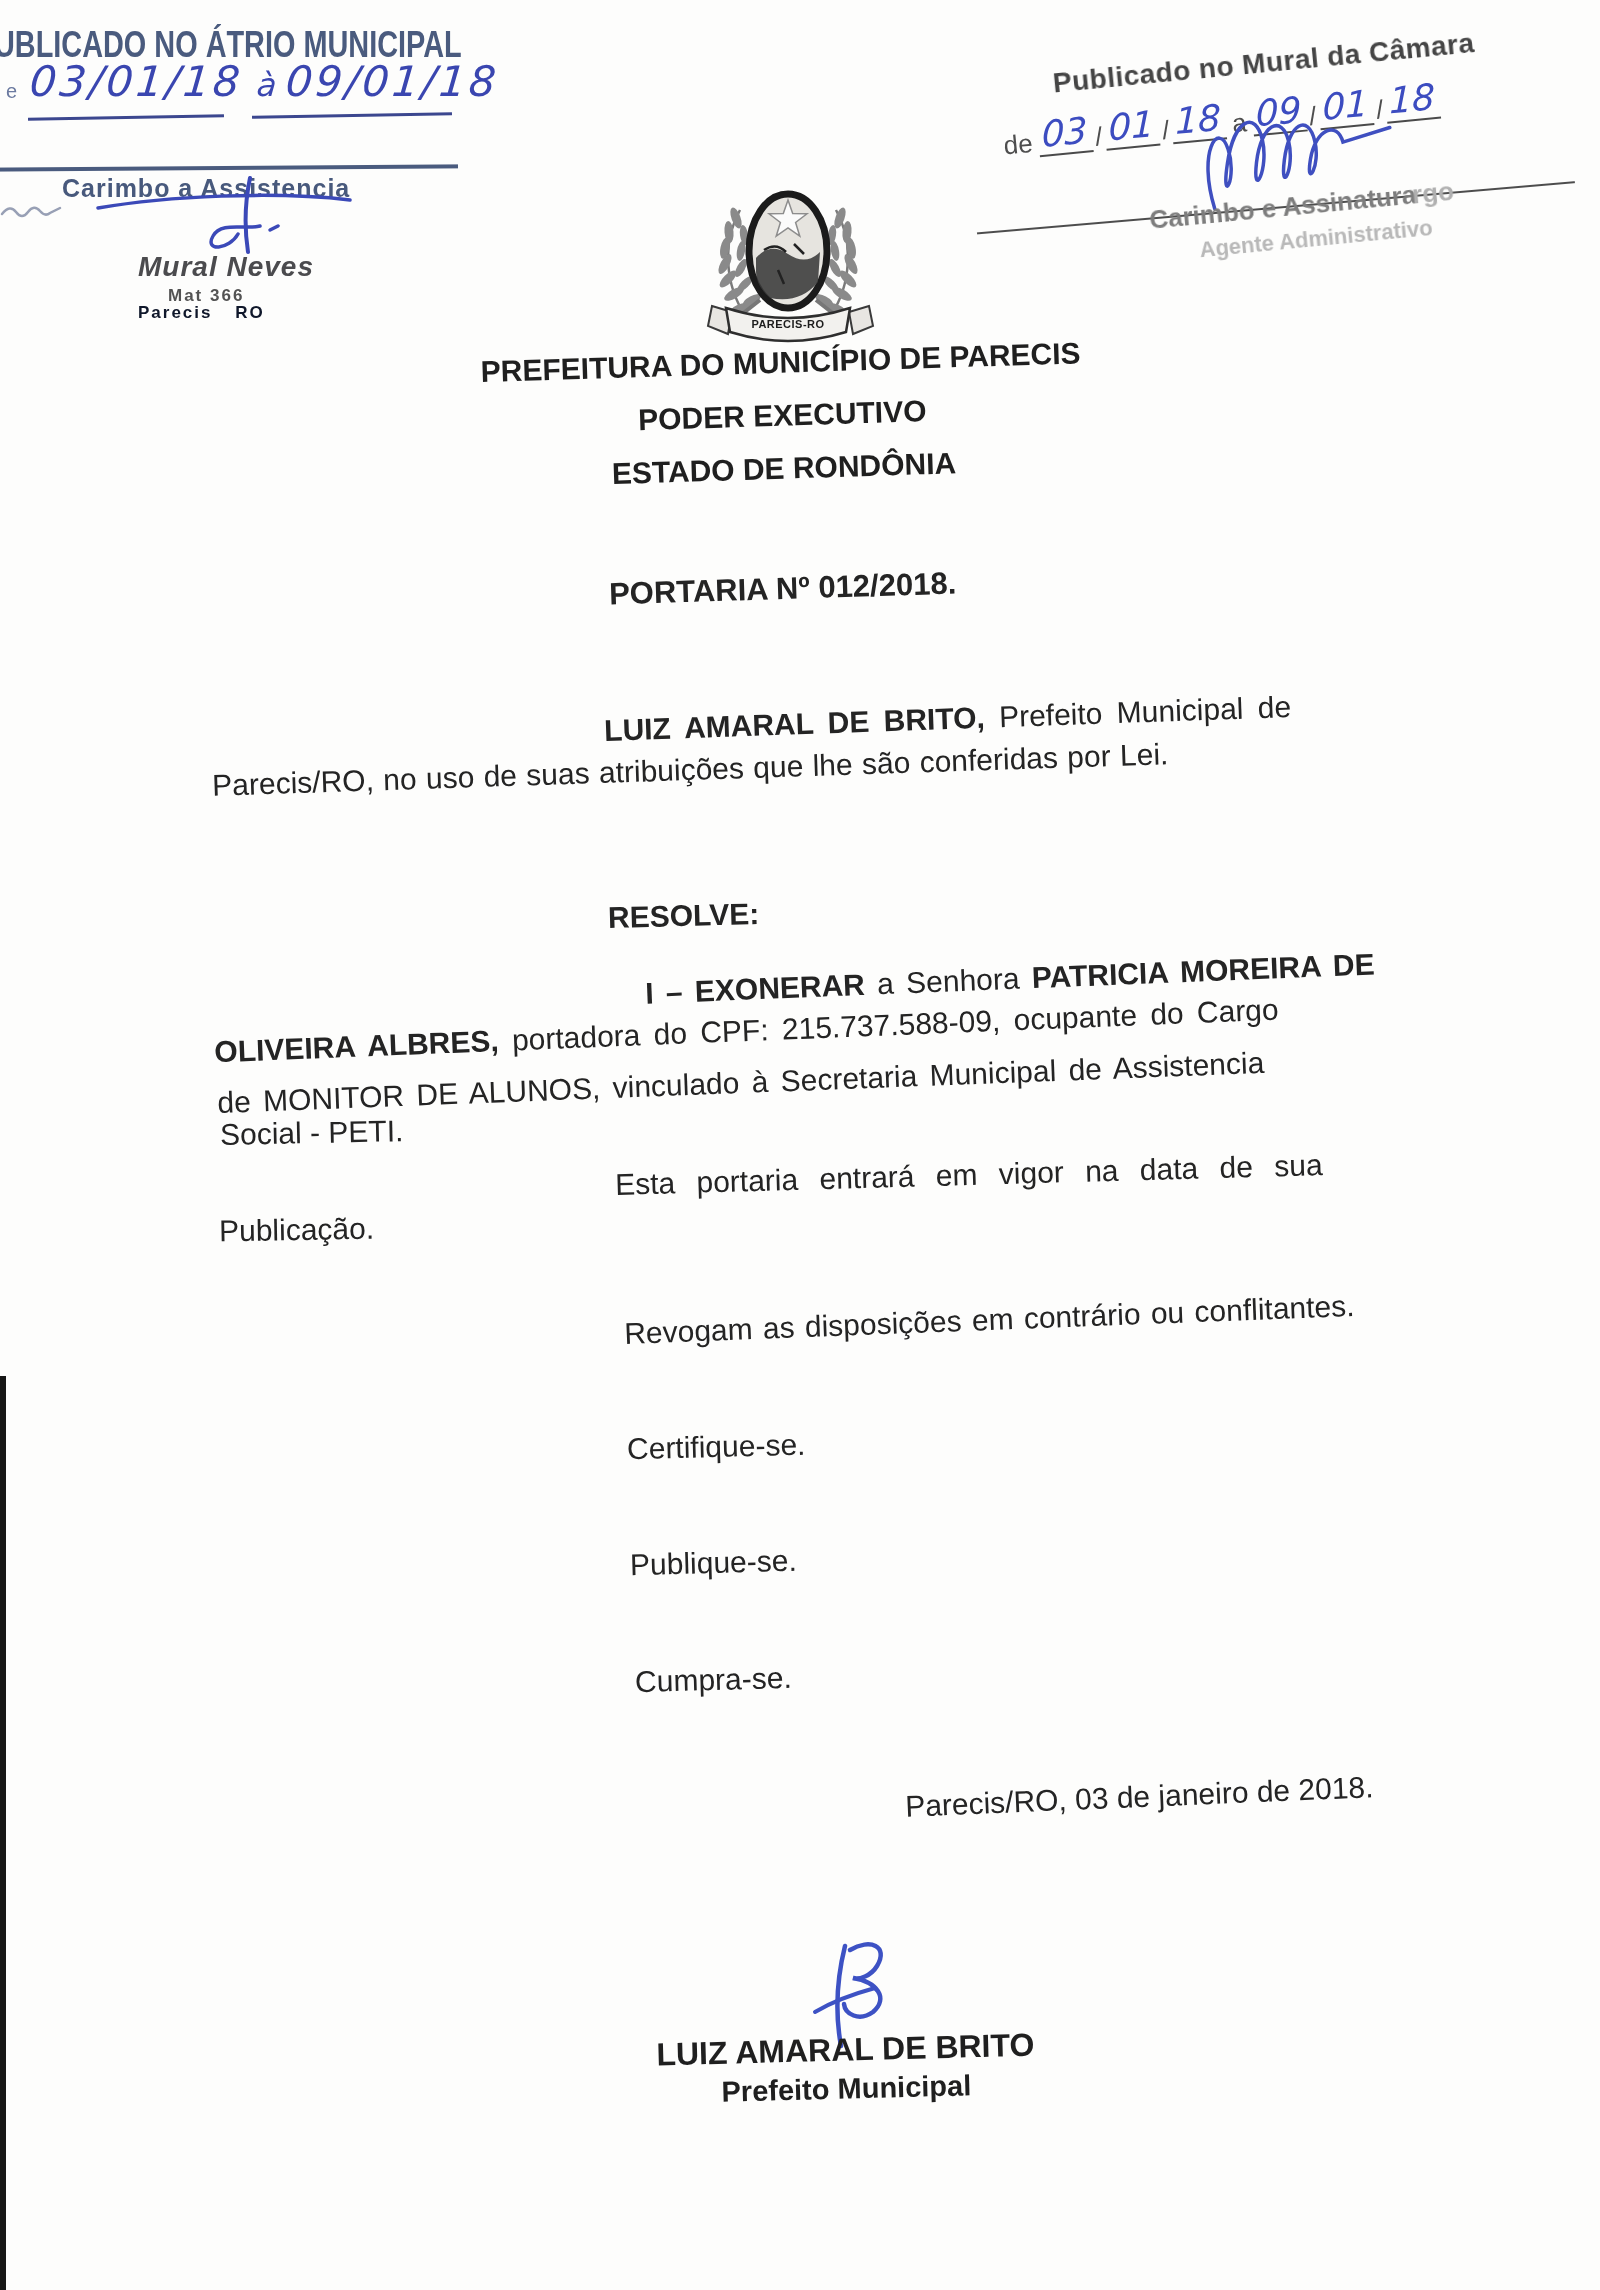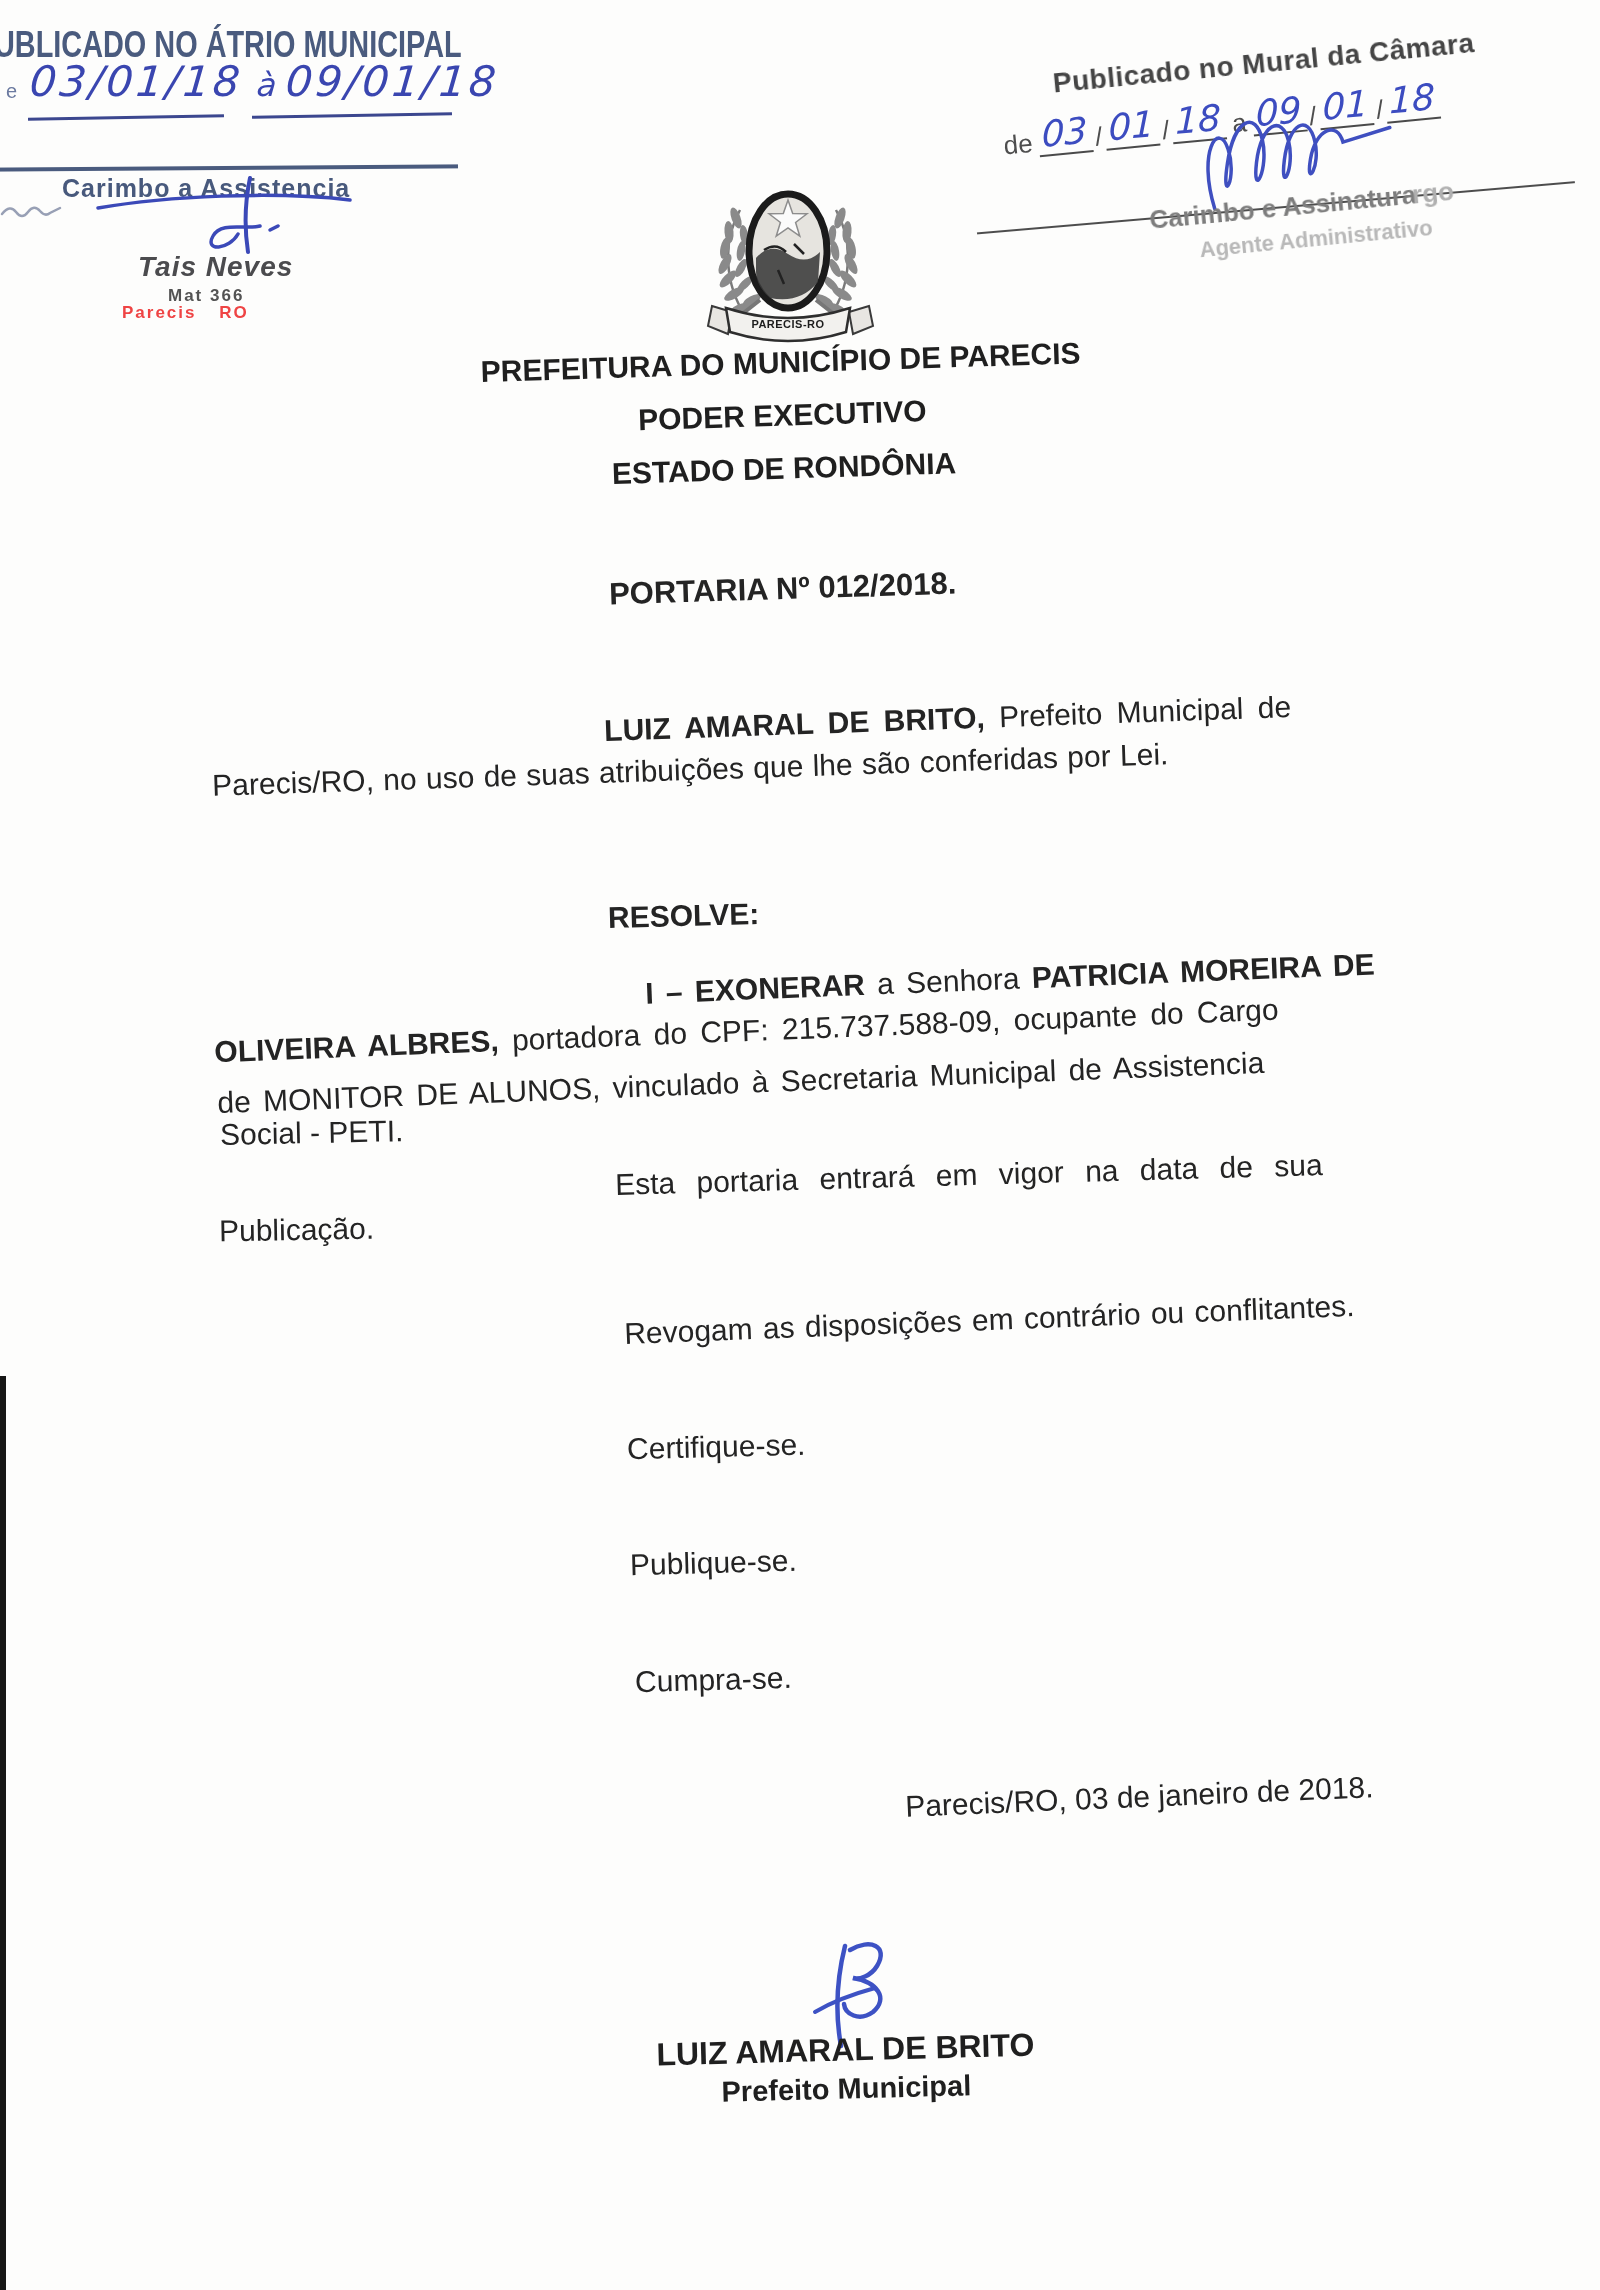--- a/index.html
+++ b/index.html
@@ -27,21 +27,21 @@
   .u2{left:252px;top:114px;width:200px;transform:rotate(-1deg);}
   .ls-rule{left:-10px;top:166px;width:468px;height:4px;background:#4a5b7e;
     transform:rotate(-.4deg);filter:blur(.4px);}
   .ls-caption{left:62px;top:174px;font-size:25px;font-weight:bold;color:#48597c;
     letter-spacing:1px;filter:blur(.3px);}
   .ls-sign{left:88px;top:176px;}
   .ls-margin-squiggle{left:0;top:196px;}
   .ls-signer{left:138px;top:251px;font-size:28px;font-weight:bold;font-style:italic;
     color:#4b4b4e;letter-spacing:1px;}
   .ls-mat{left:168px;top:286px;font-size:17px;font-weight:bold;color:#535353;letter-spacing:2px;}
-  .ls-loc{left:122px;top:303px;font-size:17px;font-weight:bold;color:#ef4444;
+  .ls-loc{left:138px;top:303px;font-size:17px;font-weight:bold;color:#0f172a;
     letter-spacing:2px;word-spacing:16px;}
 
   
   .rs{left:995px;top:55px;width:560px;height:250px;
     transform:rotate(-5.5deg);transform-origin:0 0;}
   .rs-title{position:absolute;left:55px;top:18px;font-size:28px;font-weight:600;
     color:#454545;letter-spacing:.5px;white-space:nowrap;filter:blur(.3px);}
   .rs-dates{position:absolute;left:0;top:66px;display:flex;align-items:flex-end;white-space:nowrap;}
   .rs-de{font-size:26px;color:#4e4e4e;margin-right:4px;}
   .cell{display:inline-block;width:54px;text-align:center;
@@ -111,21 +111,21 @@
     <path d="M2,18 q8,-10 14,-2 q6,8 12,0 q6,-8 12,-1 q5,6 10,2 l10,-5" fill="none" stroke="#98a0b5" stroke-width="2.5" stroke-linecap="round"></path>
   </svg>
 
   <svg class="t ls-sign" width="285" height="84" viewBox="0 0 285 84">
     <path d="M10,32 C80,20 185,15 262,24" fill="none" stroke="#3b49b8" stroke-width="3.5" stroke-linecap="round"></path>
     <path d="M162,2 C157,26 156,50 160,76" fill="none" stroke="#3b49b8" stroke-width="4" stroke-linecap="round"></path>
     <path d="M150,58 C141,74 116,76 125,60 C133,45 158,54 172,50" fill="none" stroke="#3b49b8" stroke-width="3.5" stroke-linecap="round"></path>
     <path d="M182,54 l8,-4" fill="none" stroke="#3b49b8" stroke-width="3.5" stroke-linecap="round"></path>
   </svg>
 
-  <div class="t ls-signer">Tais Neves</div>
+  <div class="t ls-signer">Mural Neves</div>
   <div class="t ls-mat">Mat 366</div>
   <div class="t ls-loc">Parecis RO</div>
 
   <div class="t rs">
     <div class="rs-title">Publicado no Mural da Câmara</div>
     <div class="rs-dates">
       <span class="rs-de">de</span>
       <span class="cell"><span class="hw2">03</span></span>
       <span class="rs-slash">/</span>
       <span class="cell"><span class="hw2">01</span></span>

